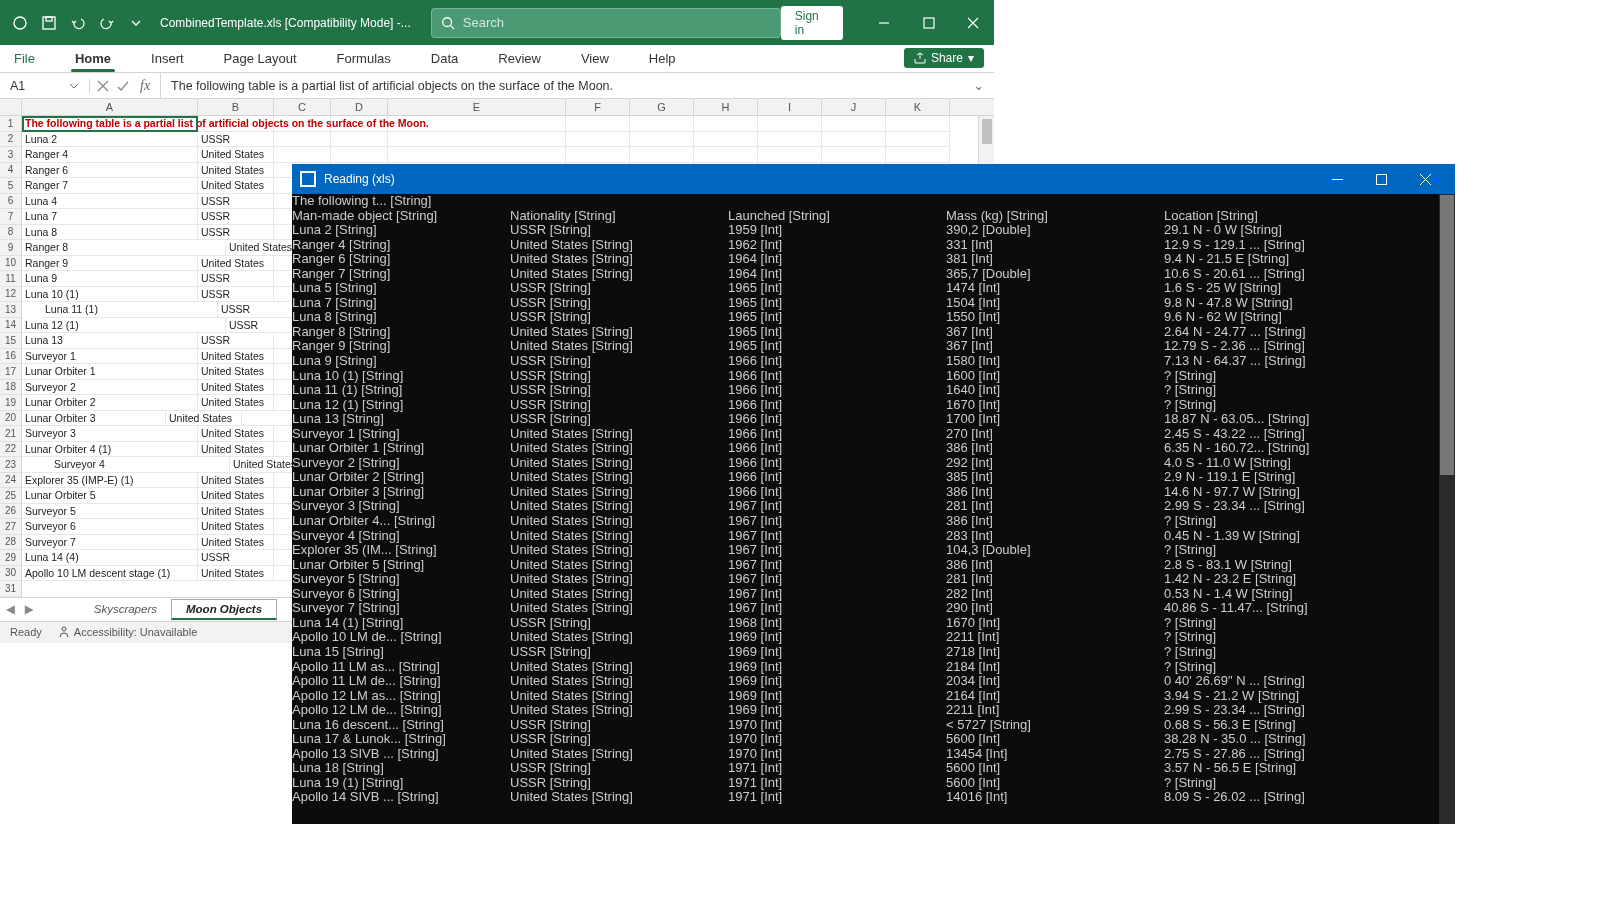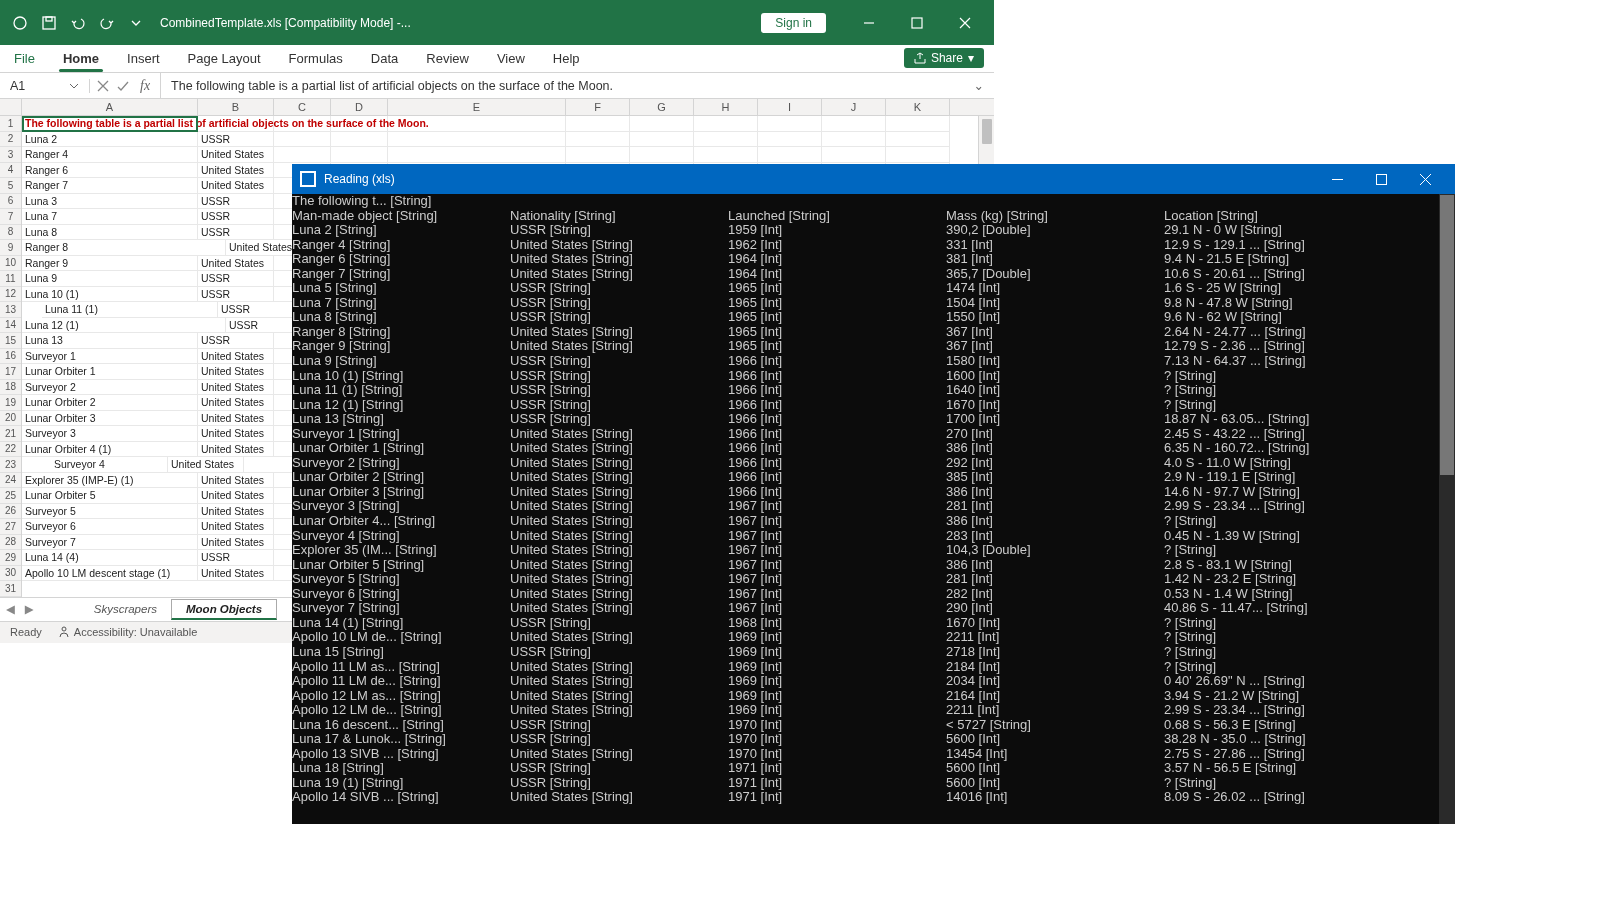--- a/index.html
+++ b/index.html
@@ -10,21 +10,21 @@
     .tb-icon { width: 28px; height: 28px; display: flex; align-items: center; justify-content: center; cursor: pointer; }
     .tb-icon svg { width: 16px; height: 16px; stroke: #fff; fill: none; stroke-width: 1.3; }
     .tb-title { font-size: 12px; margin-left: 10px; white-space: nowrap; }
     .search-box { flex: 0 0 350px; height: 30px; background: #4c9a73; border-radius: 4px; display: flex; align-items: center; margin-left: 20px; padding: 0 10px; box-shadow: inset 0 0 0 1px rgba(255,255,255,.25);}
     .search-box svg { width: 14px; height: 14px; stroke: #fff; fill: none; stroke-width: 1.5; margin-right: 8px;}
     .search-box span { color: #d3e8dd; font-size: 13px; }
     .tb-right { margin-left: auto; display: flex; align-items: center; gap: 2px;}
     .sign-in { background: #fff; color: #217346; padding: 3px 14px; font-size: 12px; border-radius: 3px; margin-right: 18px; cursor: pointer;}
     .win-ctrl { width: 46px; height: 30px; display: flex; align-items: center; justify-content: center; cursor: pointer;}
     .win-ctrl svg { width: 12px; height: 12px; stroke: #fff; fill: none; stroke-width: 1.2; }
-    .ribbon-tabs { height: 28px; display: flex; align-items: end; padding: 0 10px; gap: 20px; font-size: 13px; color: #333; border-bottom: 1px solid #d4d4d4;}
+    .ribbon-tabs { height: 28px; display: flex; align-items: end; padding: 0 10px; gap: 32px; font-size: 13px; color: #333; border-bottom: 1px solid #d4d4d4;}
     .ribbon-tabs .tab { padding: 4px 4px 6px; cursor: pointer; position: relative;}
     .ribbon-tabs .tab.file { color: #217346; }
     .ribbon-tabs .tab.active { font-weight: 600; }
     .ribbon-tabs .tab.active::after { content: ""; position: absolute; bottom: 0; left: 0; right: 0; height: 3px; background: #217346; border-radius: 2px;}
     .share-btn { margin-left: auto; background: #217346; color: #fff; padding: 3px 10px; border-radius: 3px; font-size: 12px; display: flex; align-items: center; gap: 5px; cursor: pointer; margin-bottom: 4px;}
     .formula-bar { height: 26px; display: flex; align-items: center; border-bottom: 1px solid #d4d4d4; font-size: 12.5px; color: #333;}
     .name-box { width: 90px; border-right: 1px solid #d4d4d4; padding: 0 10px; display: flex; align-items: center; justify-content: space-between;}
     .name-box svg { width: 10px; height: 10px; stroke: #666; fill: none; }
     .fb-icons { display: flex; align-items: center; padding: 0 6px; gap: 6px;}
     .fb-icons svg { width: 14px; height: 14px; stroke: #888; fill: none; stroke-width: 1.3;}
@@ -94,20 +94,27 @@
             <path d="M5 4 A5 5 0 1 0 12 8 M12 8 l2 -2 M12 8 l-2 -2"></path>
           </svg>
         </div>
       <div class="tb-icon">
           <svg viewBox="0 0 16 16">
             <path d="M4 6 l4 4 l4 -4"></path>
           </svg>
         </div>
     </div>
     <div class="tb-title">CombinedTemplate.xls  [Compatibility Mode]  -...</div>
+    <div class="search-box">
+      <svg viewBox="0 0 16 16">
+          <circle cx="7" cy="7" r="5"></circle>
+          <path d="M11 11 l4 4"></path>
+        </svg>
+      <span>Search</span>
+    </div>
     <div class="tb-right">
       <div class="sign-in">Sign in</div>
       <div class="win-ctrl">
           <svg viewBox="0 0 12 12">
             <path d="M1 6 h10"></path>
           </svg>
         </div>
       <div class="win-ctrl">
           <svg viewBox="0 0 12 12">
             <rect x="1" y="1" width="10" height="10"></rect>
@@ -275,21 +282,21 @@
           <div class="cell" style="width: 57px;"></div>
           <div class="cell" style="width: 178px;"></div>
           <div class="cell" style="width: 64px;"></div>
           <div class="cell" style="width: 64px;"></div>
           <div class="cell" style="width: 64px;"></div>
           <div class="cell" style="width: 64px;"></div>
           <div class="cell" style="width: 64px;"></div>
           <div class="cell" style="width: 64px;"></div>
         </div>
         <div class="cell-row">
-          <div class="cell" style="width: 176px;">Luna 3</div>
+          <div class="cell" style="width: 176px;">Luna 4</div>
           <div class="cell" style="width: 76px;">USSR</div>
           <div class="cell" style="width: 57px;"></div>
           <div class="cell" style="width: 57px;"></div>
           <div class="cell" style="width: 178px;"></div>
           <div class="cell" style="width: 64px;"></div>
           <div class="cell" style="width: 64px;"></div>
           <div class="cell" style="width: 64px;"></div>
           <div class="cell" style="width: 64px;"></div>
           <div class="cell" style="width: 64px;"></div>
           <div class="cell" style="width: 64px;"></div>
@@ -457,21 +464,21 @@
           <div class="cell" style="width: 57px;"></div>
           <div class="cell" style="width: 178px;"></div>
           <div class="cell" style="width: 64px;"></div>
           <div class="cell" style="width: 64px;"></div>
           <div class="cell" style="width: 64px;"></div>
           <div class="cell" style="width: 64px;"></div>
           <div class="cell" style="width: 64px;"></div>
           <div class="cell" style="width: 64px;"></div>
         </div>
         <div class="cell-row">
-          <div class="cell" style="width: 176px;">Lunar Orbiter 3</div>
+          <div class="cell" style="width: 144px;">Lunar Orbiter 3</div>
           <div class="cell" style="width: 76px;">United States</div>
           <div class="cell" style="width: 57px;"></div>
           <div class="cell" style="width: 57px;"></div>
           <div class="cell" style="width: 178px;"></div>
           <div class="cell" style="width: 64px;"></div>
           <div class="cell" style="width: 64px;"></div>
           <div class="cell" style="width: 64px;"></div>
           <div class="cell" style="width: 64px;"></div>
           <div class="cell" style="width: 64px;"></div>
           <div class="cell" style="width: 64px;"></div>
@@ -496,21 +503,21 @@
           <div class="cell" style="width: 57px;"></div>
           <div class="cell" style="width: 178px;"></div>
           <div class="cell" style="width: 64px;"></div>
           <div class="cell" style="width: 64px;"></div>
           <div class="cell" style="width: 64px;"></div>
           <div class="cell" style="width: 64px;"></div>
           <div class="cell" style="width: 64px;"></div>
           <div class="cell" style="width: 64px;"></div>
         </div>
         <div class="cell-row">
-          <div class="cell" style="width: 146px; padding-left: 32px;">Surveyor 4</div>
+          <div class="cell" style="width: 208px; padding-left: 32px;">Surveyor 4</div>
           <div class="cell" style="width: 76px;">United States</div>
           <div class="cell" style="width: 57px;"></div>
           <div class="cell" style="width: 57px;"></div>
           <div class="cell" style="width: 178px;"></div>
           <div class="cell" style="width: 64px;"></div>
           <div class="cell" style="width: 64px;"></div>
           <div class="cell" style="width: 64px;"></div>
           <div class="cell" style="width: 64px;"></div>
           <div class="cell" style="width: 64px;"></div>
           <div class="cell" style="width: 64px;"></div>

